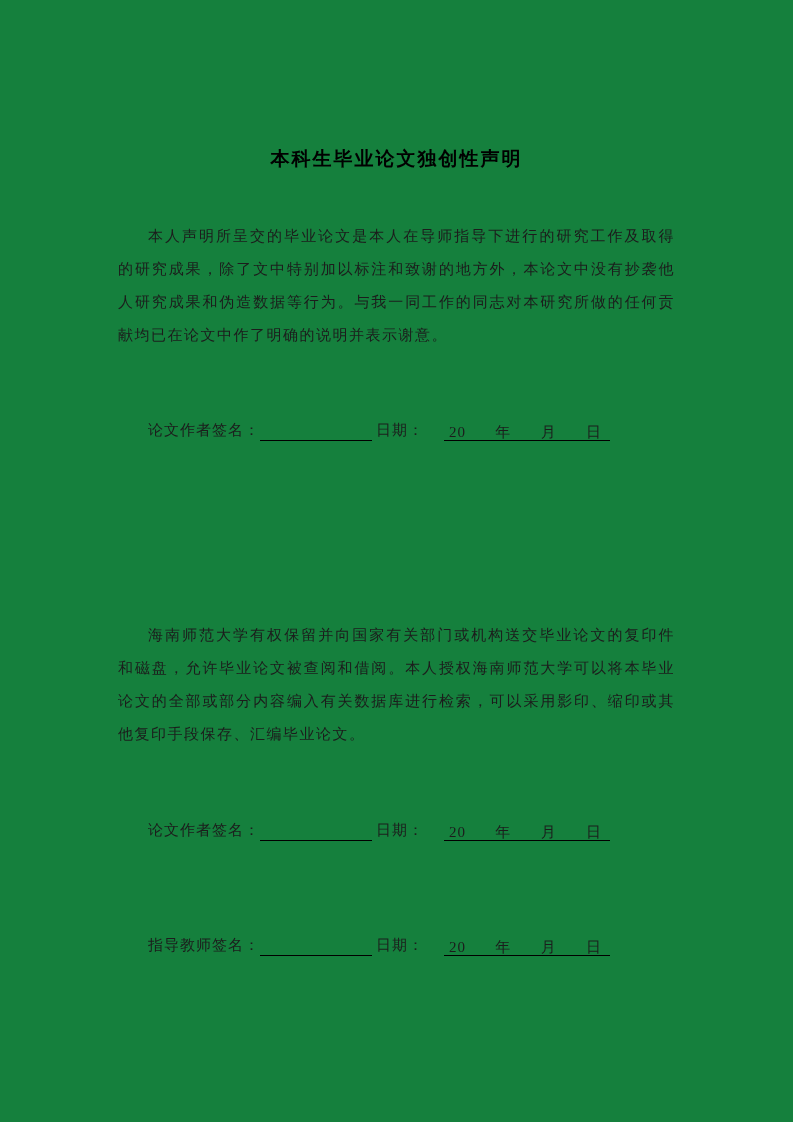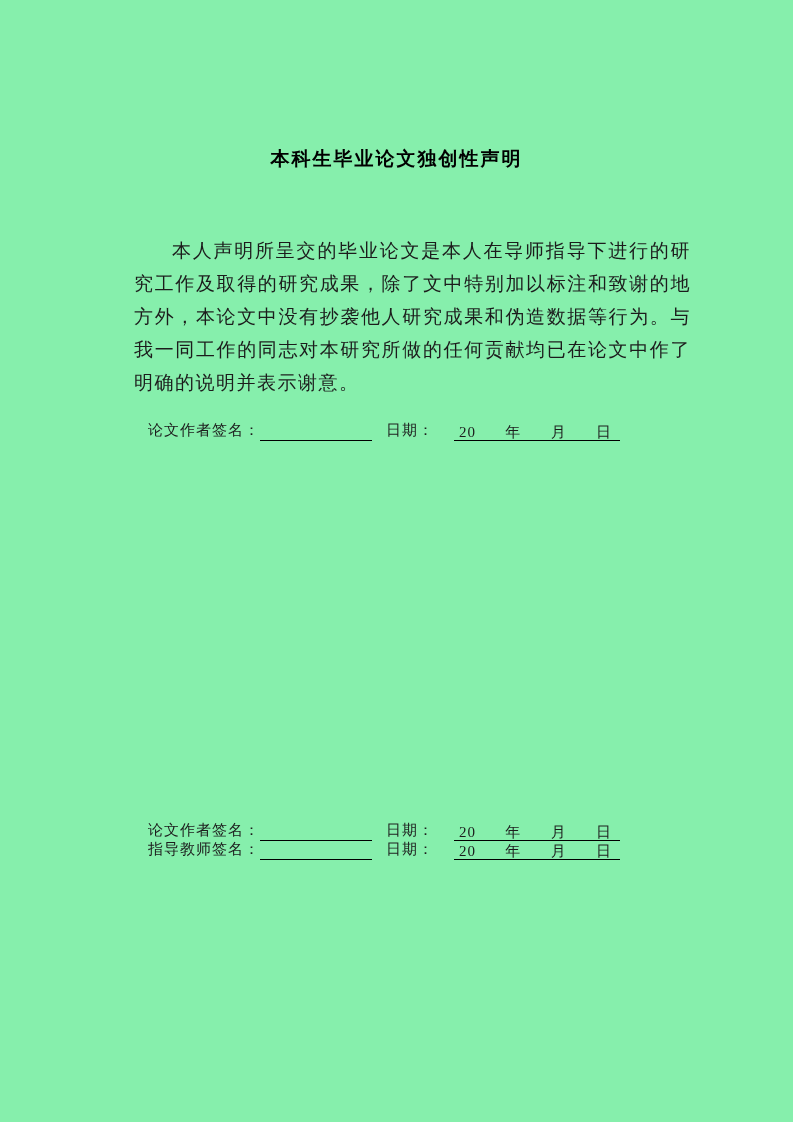--- a/index.html
+++ b/index.html
@@ -4,43 +4,43 @@
 <style>
   html, body {
     margin: 0;
     padding: 0;
     background: #ffffff;
   }
   .page {
     position: relative;
     width: 793px;
     height: 1122px;
-    background: #86efac;
+    background: #15803d;
     overflow: hidden;
     color: #1c1c1c;
   }
   .doc-title {
     position: absolute;
     left: 0;
     width: 793px;
     margin: 0;
     text-align: center;
     font-family: "DejaVu Sans", "Liberation Sans", sans-serif;
     font-weight: 700;
     font-size: 19px;
     letter-spacing: 2px;
     color: #000000;
   }
   .doc-para {
     position: absolute;
     left: 118px;
     width: 557px;
-    margin: 16px;
-    font-family: Liberation Mono, monospace;
-    font-size: 19px;
+    margin: 0;
+    font-family: Liberation Serif, serif;
+    font-size: 15px;
     line-height: 33px;
     letter-spacing: 1.5px;
     text-align: justify;
     text-indent: 2em;
     color: #1c1c1c;
   }
   .sig-row {
     position: absolute;
     left: 148px;
     white-space: nowrap;
@@ -56,60 +56,61 @@
     vertical-align: bottom;
   }
   .sig-blank {
     display: inline-block;
     vertical-align: bottom;
     width: 112px;
     height: 20px;
     border-bottom: 1px solid #000000;
   }
   .date-label {
-    margin-left: 14px;
+    margin-left: 4px;
   }
   .date-line {
     display: inline-flex;
     justify-content: space-between;
     vertical-align: bottom;
     width: 166px;
     height: 20px;
     margin-left: 20px;
     padding: 0 8px 0 5px;
     box-sizing: border-box;
     border-bottom: 1px solid #000000;
   }
   .title-1 { top: 146px; }
   .para-1  { top: 220px; }
   .sig-1   { top: 419px; }
   .title-2 { top: 538px; }
   .para-2  { top: 619px; }
   .sig-2   { top: 819px; }
-  .sig-3   { top: 838px; }
+  .sig-3   { top: 934px; }
 </style>
 </head>
 <body>
 
 <div class="page">
 
   <h1 class="doc-title title-1">本科生毕业论文独创性声明</h1>
 
   <p class="doc-para para-1">本人声明所呈交的毕业论文是本人在导师指导下进行的研究工作及取得的研究成果，除了文中特别加以标注和致谢的地方外，本论文中没有抄袭他人研究成果和伪造数据等行为。与我一同工作的同志对本研究所做的任何贡献均已在论文中作了明确的说明并表示谢意。</p>
 
   <div class="sig-row sig-1">
     <span class="sig-label">论文作者签名：</span><span class="sig-blank"></span><span class="date-label">日期：</span><span class="date-line">
         <span>20</span>
         <span>年</span>
         <span>月</span>
         <span>日</span>
       </span>
   </div>
 
 
+  <p class="doc-para para-2">海南师范大学有权保留并向国家有关部门或机构送交毕业论文的复印件和磁盘，允许毕业论文被查阅和借阅。本人授权海南师范大学可以将本毕业论文的全部或部分内容编入有关数据库进行检索，可以采用影印、缩印或其他复印手段保存、汇编毕业论文。</p>
 
   <div class="sig-row sig-2">
     <span class="sig-label">论文作者签名：</span><span class="sig-blank"></span><span class="date-label">日期：</span><span class="date-line">
         <span>20</span>
         <span>年</span>
         <span>月</span>
         <span>日</span>
       </span>
   </div>
 

